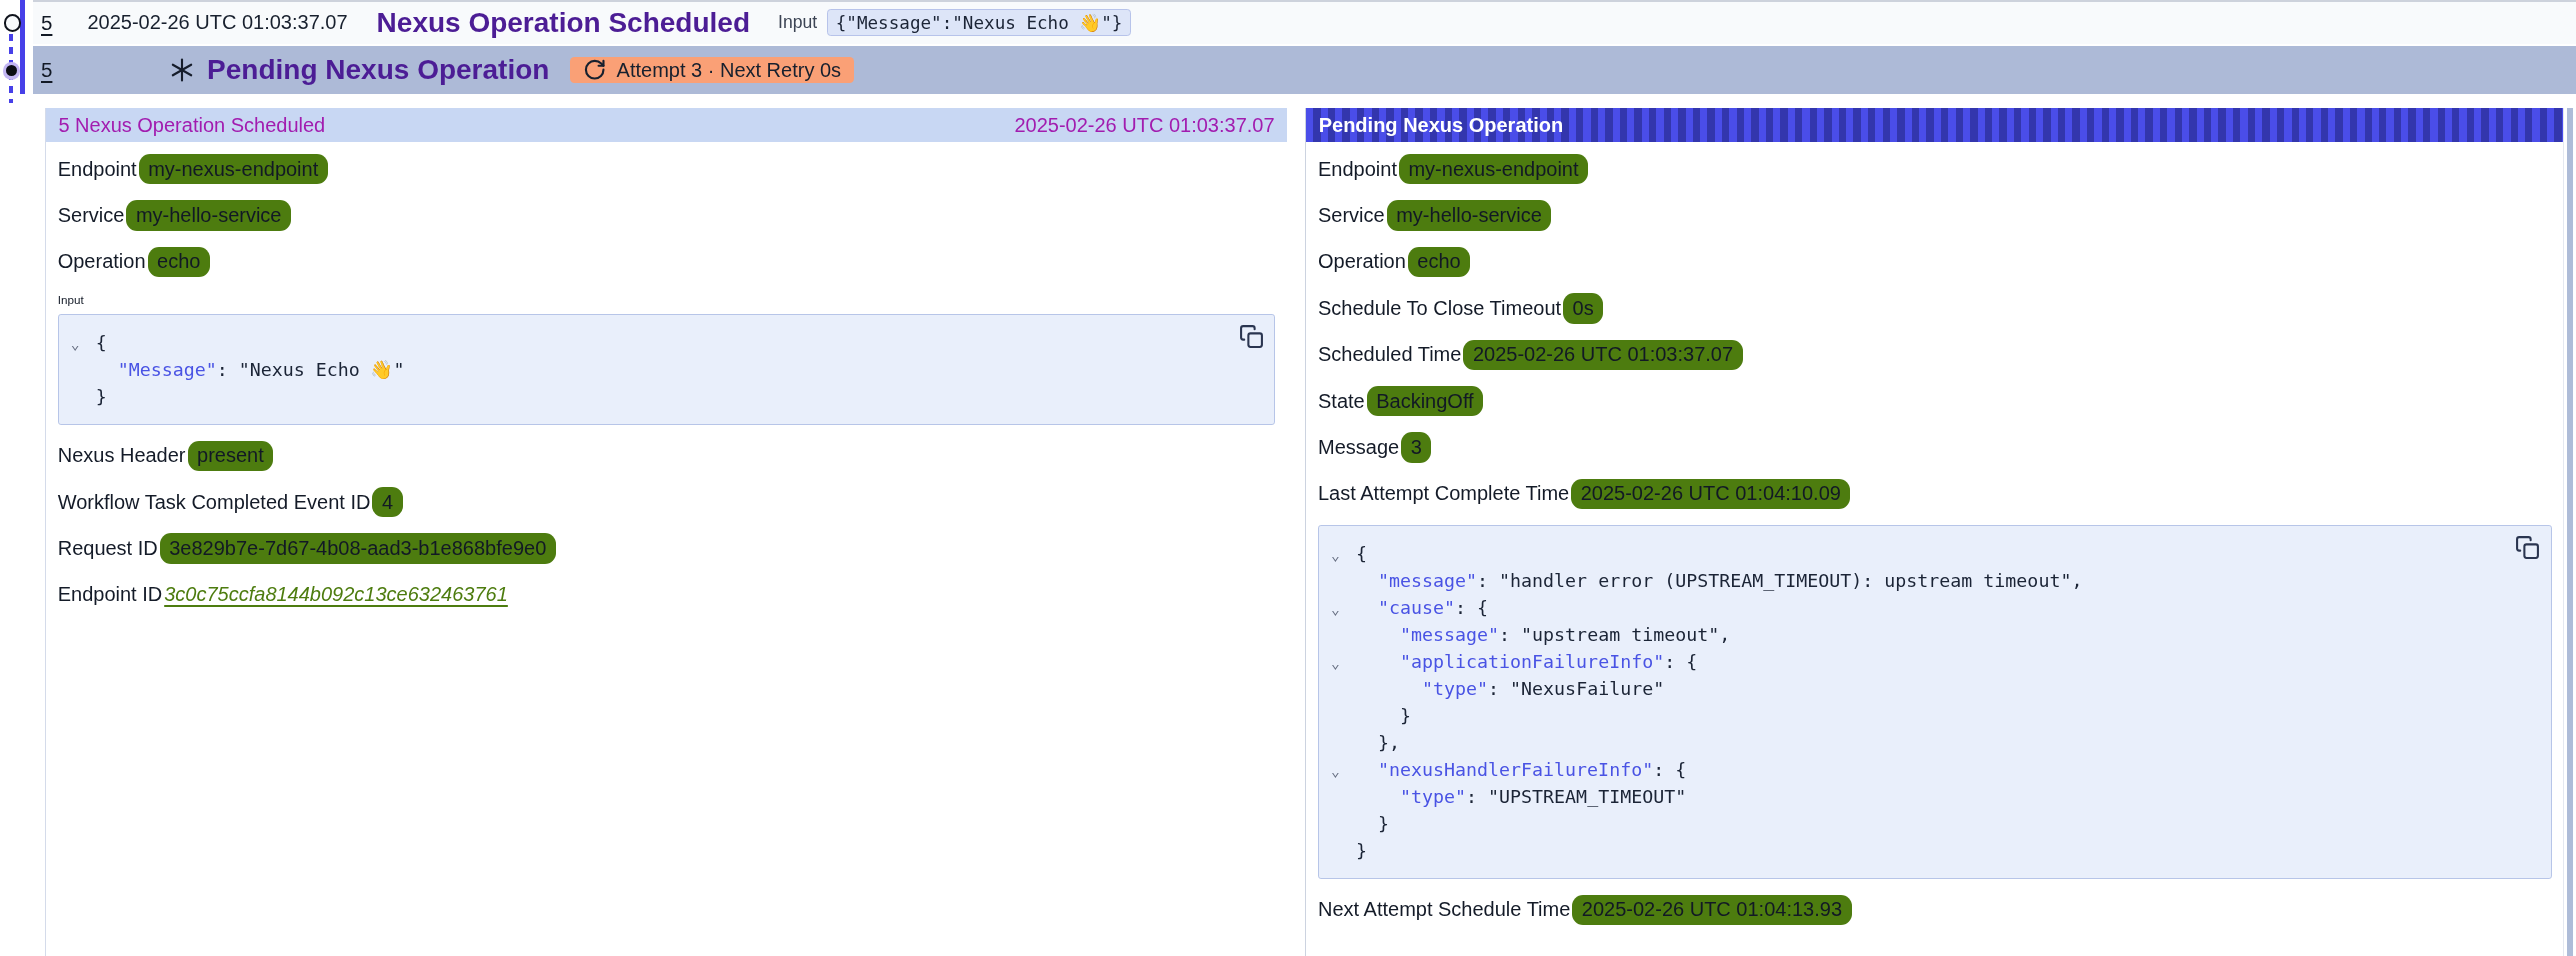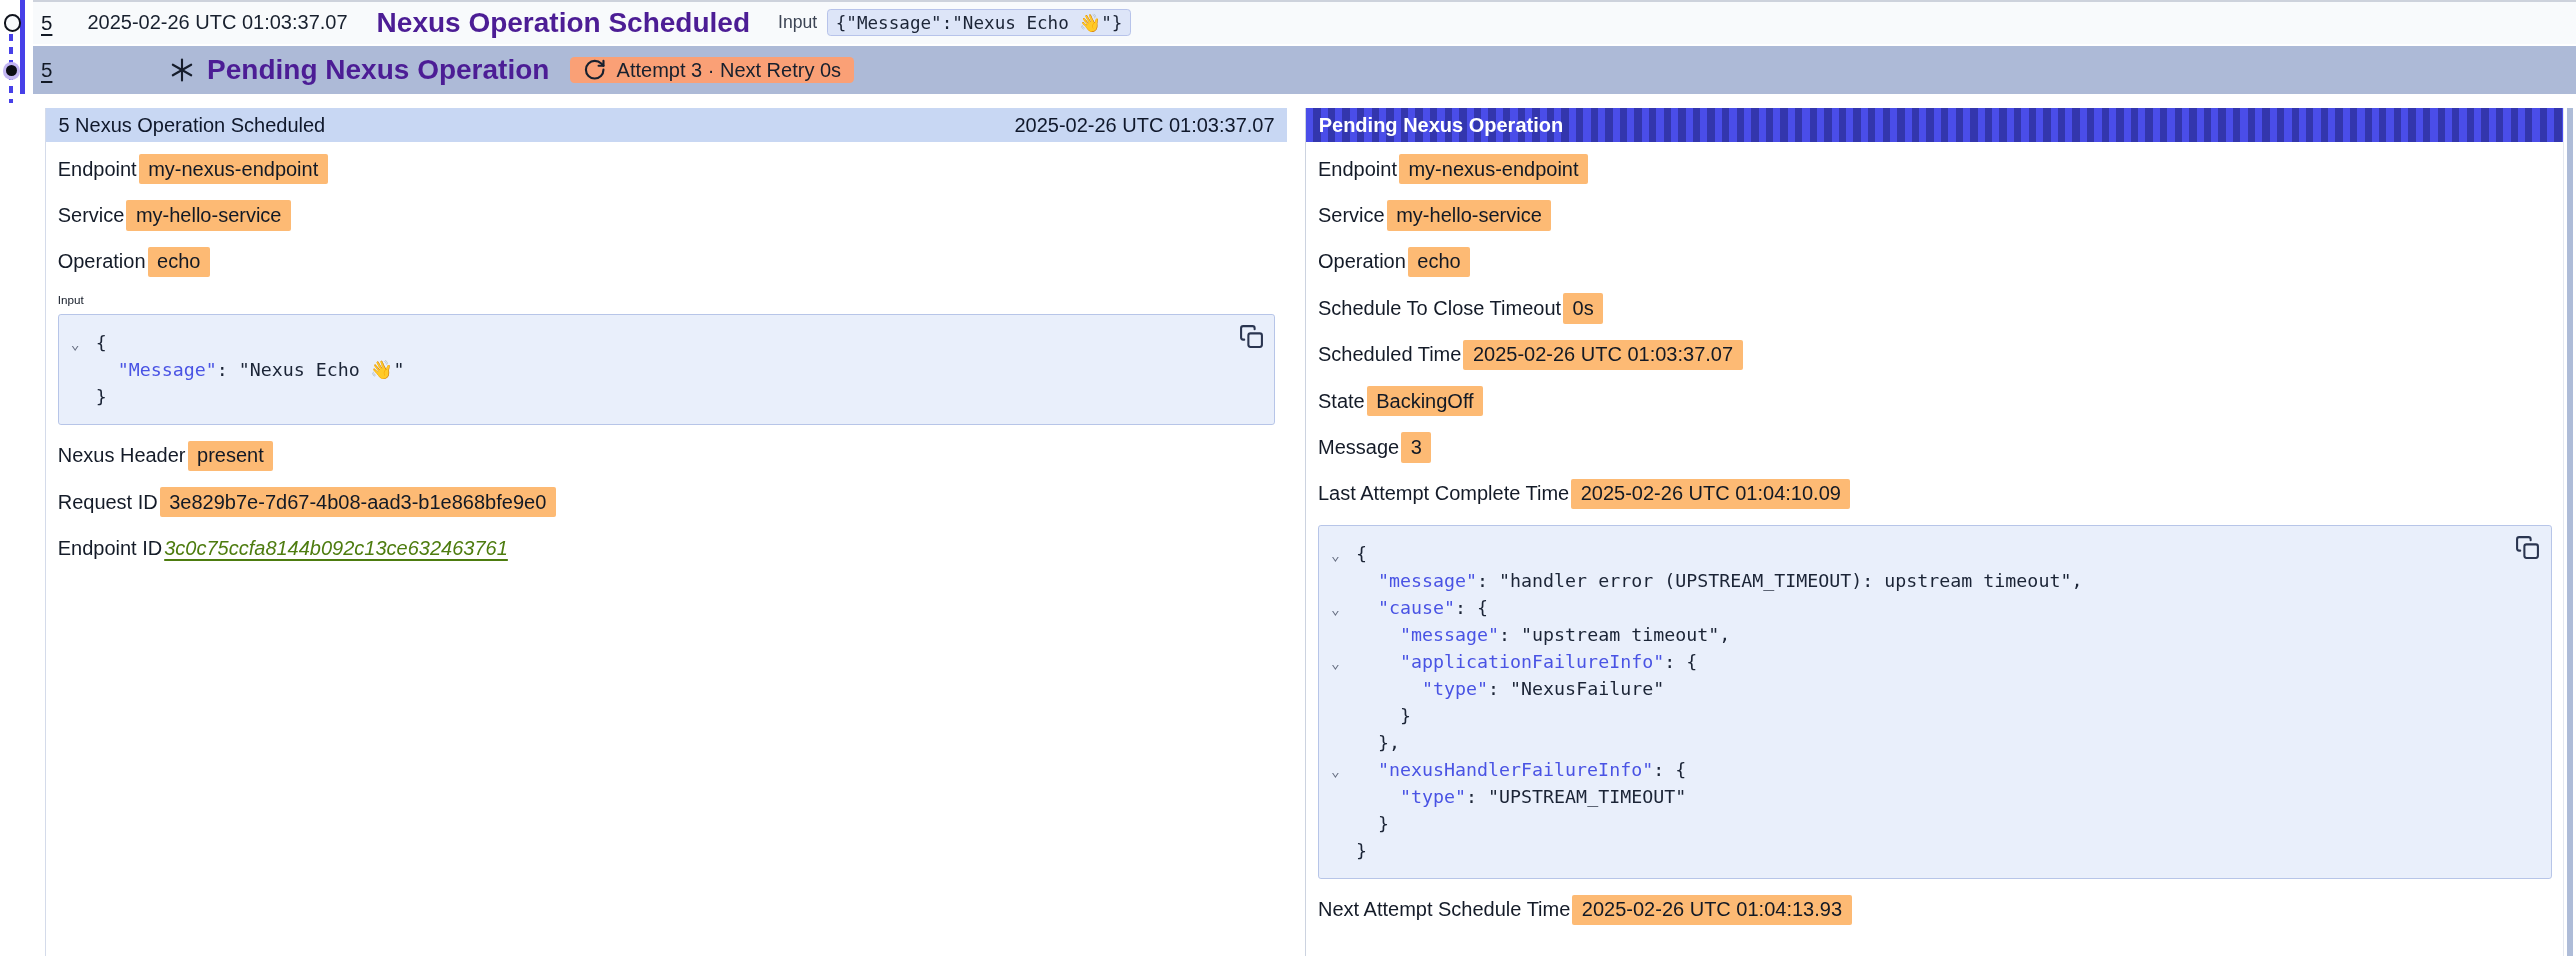--- a/index.html
+++ b/index.html
@@ -36,29 +36,29 @@
   .retry-badge { display:flex; align-items:center; gap:10.3px; background:#faa076; border-radius:4.4px;
               height:26px; padding:0 13px; margin-left:20.5px; font-size:20px; color:#17202e; }
 
   
   .panels { position:absolute; top:108px; left:45px; bottom:0; display:flex; gap:18.3px; }
   .panel  { background:#fff; }
   .panel.left  { width:1242px; border-left:0.7px solid #d4dbea; }
   .panel.right { width:1259px; border-left:0.7px solid #ccd3e0; border-right:0.7px solid #e4e8f0; }
   .panel-header { height:34px; display:flex; align-items:center; justify-content:space-between;
               padding:0 12.4px; font-size:20px; }
-  .panel.left .panel-header { background:#c8d7f3; color:#0f172a;align-items:center; }
+  .panel.left .panel-header { background:#c8d7f3; color:#a21caf;align-items:center; }
   .panel.right .panel-header { background:repeating-linear-gradient(90deg,#4a4de9 0 7.3px,#3336ad 7.3px 14.6px);
               color:#ffffff; font-weight:700; }
   .fields { padding:11.7px 11.7px 0 11.7px; }
 
   .field-row { display:flex; align-items:center; gap:2px; min-height:31px; margin-bottom:15.4px;
               font-size:20px; }
   .field-label { color:#141b28; white-space:nowrap; }
-  .badge { background:#fdba74; border-radius:2px; padding:3.7px 9.5px; color:#121925; white-space:nowrap; }
+  .badge { background:#4d7c0f; border-radius:11px; padding:3.7px 9.5px; color:#121925; white-space:nowrap; }
   .id-link { color:#4d7c0f; text-decoration:underline; text-underline-offset:4.4px; cursor:pointer;font-style:italic; }
 
   .code-field { margin-bottom:15.4px; }
   .code-field .field-label { display:block; margin-bottom:8px; }
   .code-block { position:relative; background:#e9effb; border:1.5px solid #b7c5e8; border-radius:2.9px;
               padding:14px 47px 14px 37px; font-family:"DejaVu Sans Mono", monospace;
               font-size:18.3px; line-height:27px; color:#1b2436; }
   .code-line { position:relative; white-space:pre; }
   .chev { position:absolute; left:-25px; top:0.7px; width:16px; color:#676f82; font-size:14.6px;
               line-height:27px; cursor:pointer; }
@@ -136,20 +136,24 @@
               <div class="code-line"><span class="code-text">}</span></div>
               <button class="copy-btn"><svg width="25" height="25" viewBox="0 0 24 24" fill="none" stroke="#2a3550" stroke-width="2" stroke-linecap="round" stroke-linejoin="round">
                   <rect x="9" y="9" width="13" height="13" rx="2"></rect>
                   <path d="M5 15H4a2 2 0 0 1-2-2V4a2 2 0 0 1 2-2h9a2 2 0 0 1 2 2v1"></path>
                 </svg></button>
             </div>
           </div>
           <div class="field-row">
             <span class="field-label">Nexus Header</span>
             <span class="badge">present</span>
+          </div>
+          <div class="field-row">
+            <span class="field-label">Workflow Task Completed Event ID</span>
+            <span class="badge">4</span>
           </div>
           <div class="field-row">
             <span class="field-label">Request ID</span>
             <span class="badge">3e829b7e-7d67-4b08-aad3-b1e868bfe9e0</span>
           </div>
           <div class="field-row">
             <span class="field-label">Endpoint ID</span>
             <a class="id-link">3c0c75ccfa8144b092c13ce632463761</a>
           </div>
         </div>

